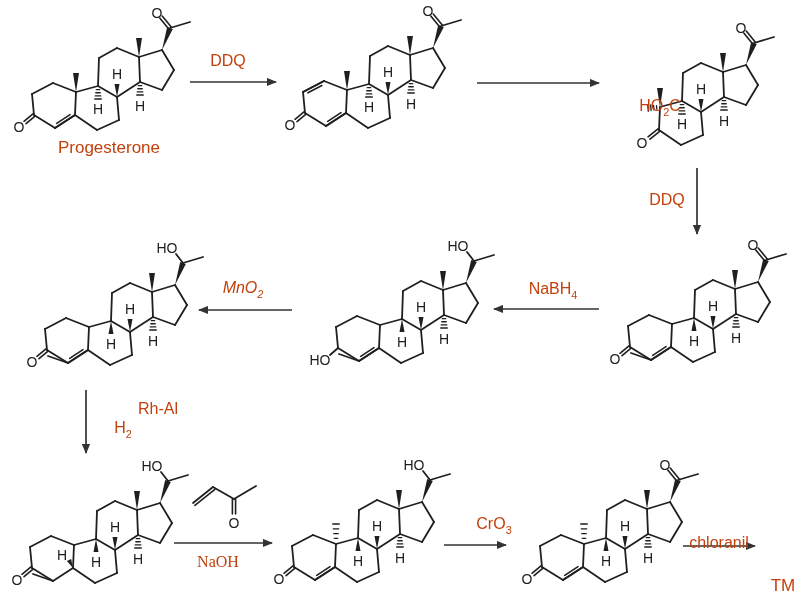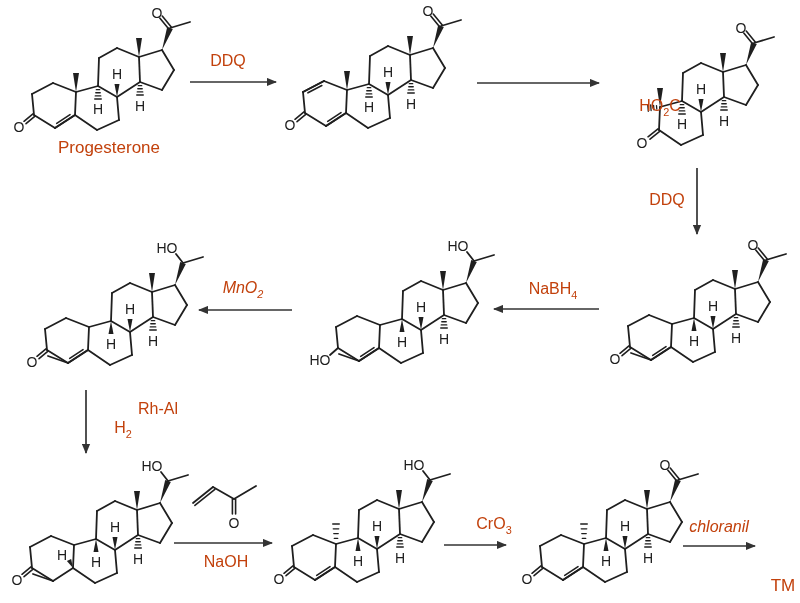--- a/index.html
+++ b/index.html
@@ -444,20 +444,20 @@
   </svg>
 
   <div class="lbl big" style="left:109px;top:148px;">Progesterone</div>
 
   <div class="lbl" style="left:228px;top:61px;">DDQ</div>
   <div class="lbl" style="left:667px;top:200px;">DDQ</div>
   <div class="lbl" style="left:542px;top:291px;margin-left:11px;">NaBH<sub>4</sub></div>
   <div class="lbl" style="left:243px;top:290px;font-style:italic;">MnO<sub>2</sub></div>
   <div class="lbl" style="left:118px;top:409px;margin-left:40px;">Rh-Al</div>
   <div class="lbl" style="left:123px;top:430px;">H<sub>2</sub></div>
-  <div class="lbl" style="left:226px;top:562px;">NaOH</div>
+  <div class="lbl" style="left:218px;top:562px;font-family:Liberation Serif, serif;">NaOH</div>
   <div class="lbl" style="left:452px;top:526px;margin-left:42px;">CrO<sub>3</sub></div>
-  <div class="lbl" style="left:719px;top:527px;font-style:italic;">chloranil</div>
+  <div class="lbl" style="left:719px;top:543px;">chloranil</div>
 
   <div class="lbl" style="left:660px;top:108px;">HO<sub>2</sub>C</div>
   <div class="lbl big" style="left:783px;top:546px;margin-top:40px;">TM</div>
 
 </div>
 
 </body></html>

